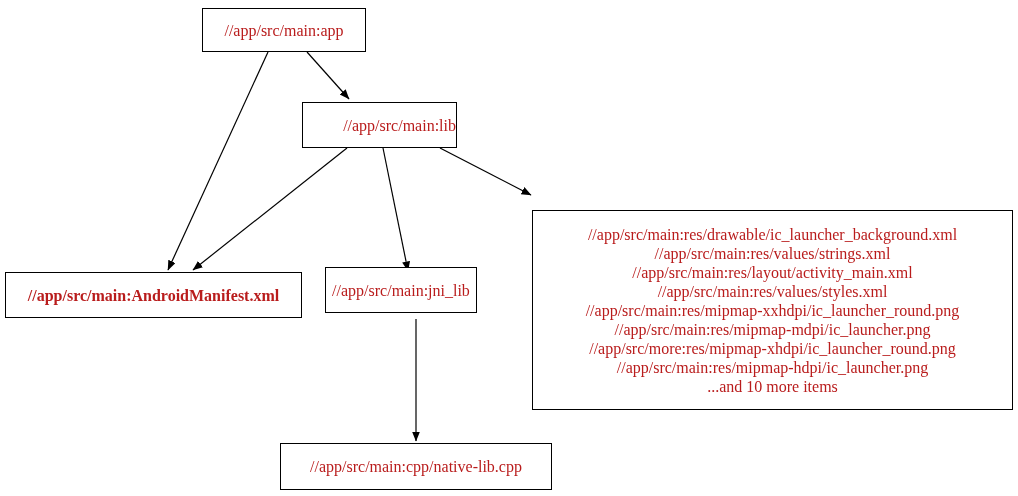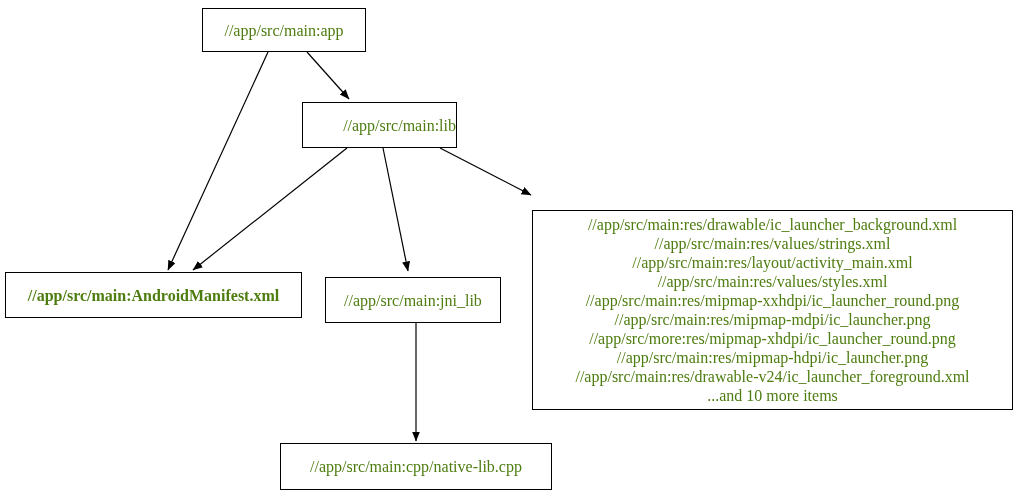--- a/index.html
+++ b/index.html
@@ -6,21 +6,21 @@
     margin: 0;
     padding: 0;
     background: #ffffff;
   }
   .canvas {
     position: relative;
     width: 1018px;
     height: 496px;
     background: #ffffff;
     font-family: "Liberation Serif", serif;
-    color: #4d7c0f;
+    color: #b91c1c;
     overflow: hidden;
   }
   .edges-svg {
     position: absolute;
     left: 0;
     top: 0;
     width: 1018px;
     height: 496px;
   }
   .edges-svg line {
@@ -72,34 +72,33 @@
   </div>
 
   <div class="node" style="left:302px; top:102px; width:155px; height:46px;justify-content:flex-end;">
     <span>//app/src/main:lib</span>
   </div>
 
   <div class="node" style="left:5px; top:272px; width:297px; height:46px;font-weight:bold;">
     <span>//app/src/main:AndroidManifest.xml</span>
   </div>
 
-  <div class="node" style="left:325px; top:277px; width:176px; height:46px;font-family:Liberation Serif, serif;">
+  <div class="node" style="left:325px; top:267px; width:152px; height:46px;font-family:Liberation Serif, serif;">
     <span>//app/src/main:jni_lib</span>
   </div>
 
   <div class="node multiline" style="left:532px; top:197px; width:481px; height:200px;">
     <span>//app/src/main:res/drawable/ic_launcher_background.xml</span>
     <span>//app/src/main:res/values/strings.xml</span>
     <span>//app/src/main:res/layout/activity_main.xml</span>
     <span>//app/src/main:res/values/styles.xml</span>
     <span>//app/src/main:res/mipmap-xxhdpi/ic_launcher_round.png</span>
     <span>//app/src/main:res/mipmap-mdpi/ic_launcher.png</span>
     <span>//app/src/more:res/mipmap-xhdpi/ic_launcher_round.png</span>
     <span>//app/src/main:res/mipmap-hdpi/ic_launcher.png</span>
-    <span>//app/src/main:res/drawable-v24/ic_launcher_foreground.xml</span>
     <span>...and 10 more items</span>
   </div>
 
   <div class="node" style="left:280px; top:443px; width:272px; height:47px;">
     <span>//app/src/main:cpp/native-lib.cpp</span>
   </div>
 
 </div>
 
 </body></html>

